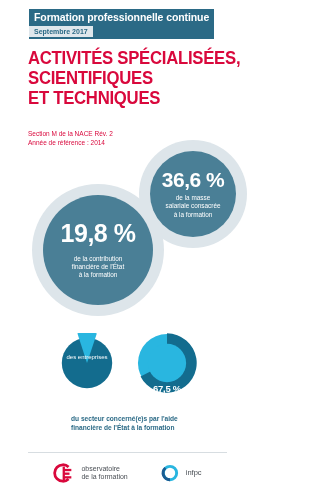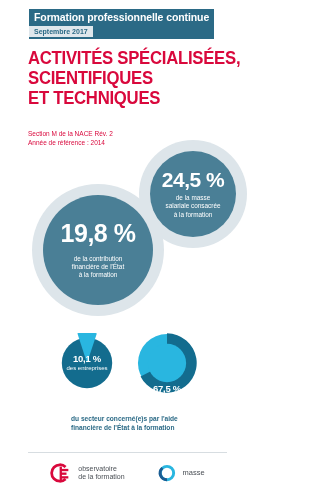--- a/index.html
+++ b/index.html
@@ -157,21 +157,21 @@
 
   <div class="subtitle">
     <span>Section M de la NACE Rév. 2</span>
     <span>Année de référence : 2014</span>
   </div>
 
   <div class="halo halo-small"></div>
   <div class="halo halo-big"></div>
 
   <div class="bubble bubble-small">
-    <div class="big-num">24,5 %</div>
+    <div class="big-num">36,6 %</div>
     <div class="cap">
       <span>de la masse</span>
       <span>salariale consacrée</span>
       <span>à la formation</span>
     </div>
   </div>
 
   <div class="bubble bubble-big">
     <div class="big-num">19,8 %</div>
     <div class="cap">
@@ -180,21 +180,20 @@
       <span>à la formation</span>
     </div>
   </div>
 
   <div class="pie-wrap pie-left">
     <svg viewBox="0 0 100 100">
       <circle cx="50" cy="50" r="42" fill="#136c8e"></circle>
       <path id="slice-entreprises" fill="#29b6e0" d="M 50 50 L 33.931116292502736 0.5450611526520106 A 52 52 0 0 1 66.37929902207586 0.6470004605046782 Z"></path>
     </svg>
     <div class="pie-label">
-      <span class="pnum">10,1 %</span>
       <span class="ptxt">des entreprises</span>
     </div>
   </div>
 
   <div class="pie-wrap pie-right">
     <svg viewBox="0 0 100 100">
       <circle cx="50" cy="50" r="44" fill="#29b6e0"></circle>
       <path id="slice-salaries" fill="#136c8e" d="M 50 50 L 50 5 A 45 45 0 1 1 9.904706411523442 70.42957248827959 Z"></path>
       <circle cx="50" cy="50" r="29" fill="#29b6e0"></circle>
     </svg>
@@ -225,18 +224,18 @@
         <span>de la formation</span>
       </div>
     </div>
 
     <div class="logo logo-infpc">
       <svg width="20" height="20" viewBox="0 0 48 48">
         <circle cx="24" cy="24" r="16" fill="none" stroke="#29b6e0" stroke-width="7"></circle>
         <path d="M24 40 A16 16 0 0 1 13 12" fill="none" stroke="#1b5c92" stroke-width="7"></path>
       </svg>
       <div class="logo-text">
-        <span>masse</span>
+        <span>infpc</span>
       </div>
     </div>
 
   </div>
 </div>
 
 </body></html>

